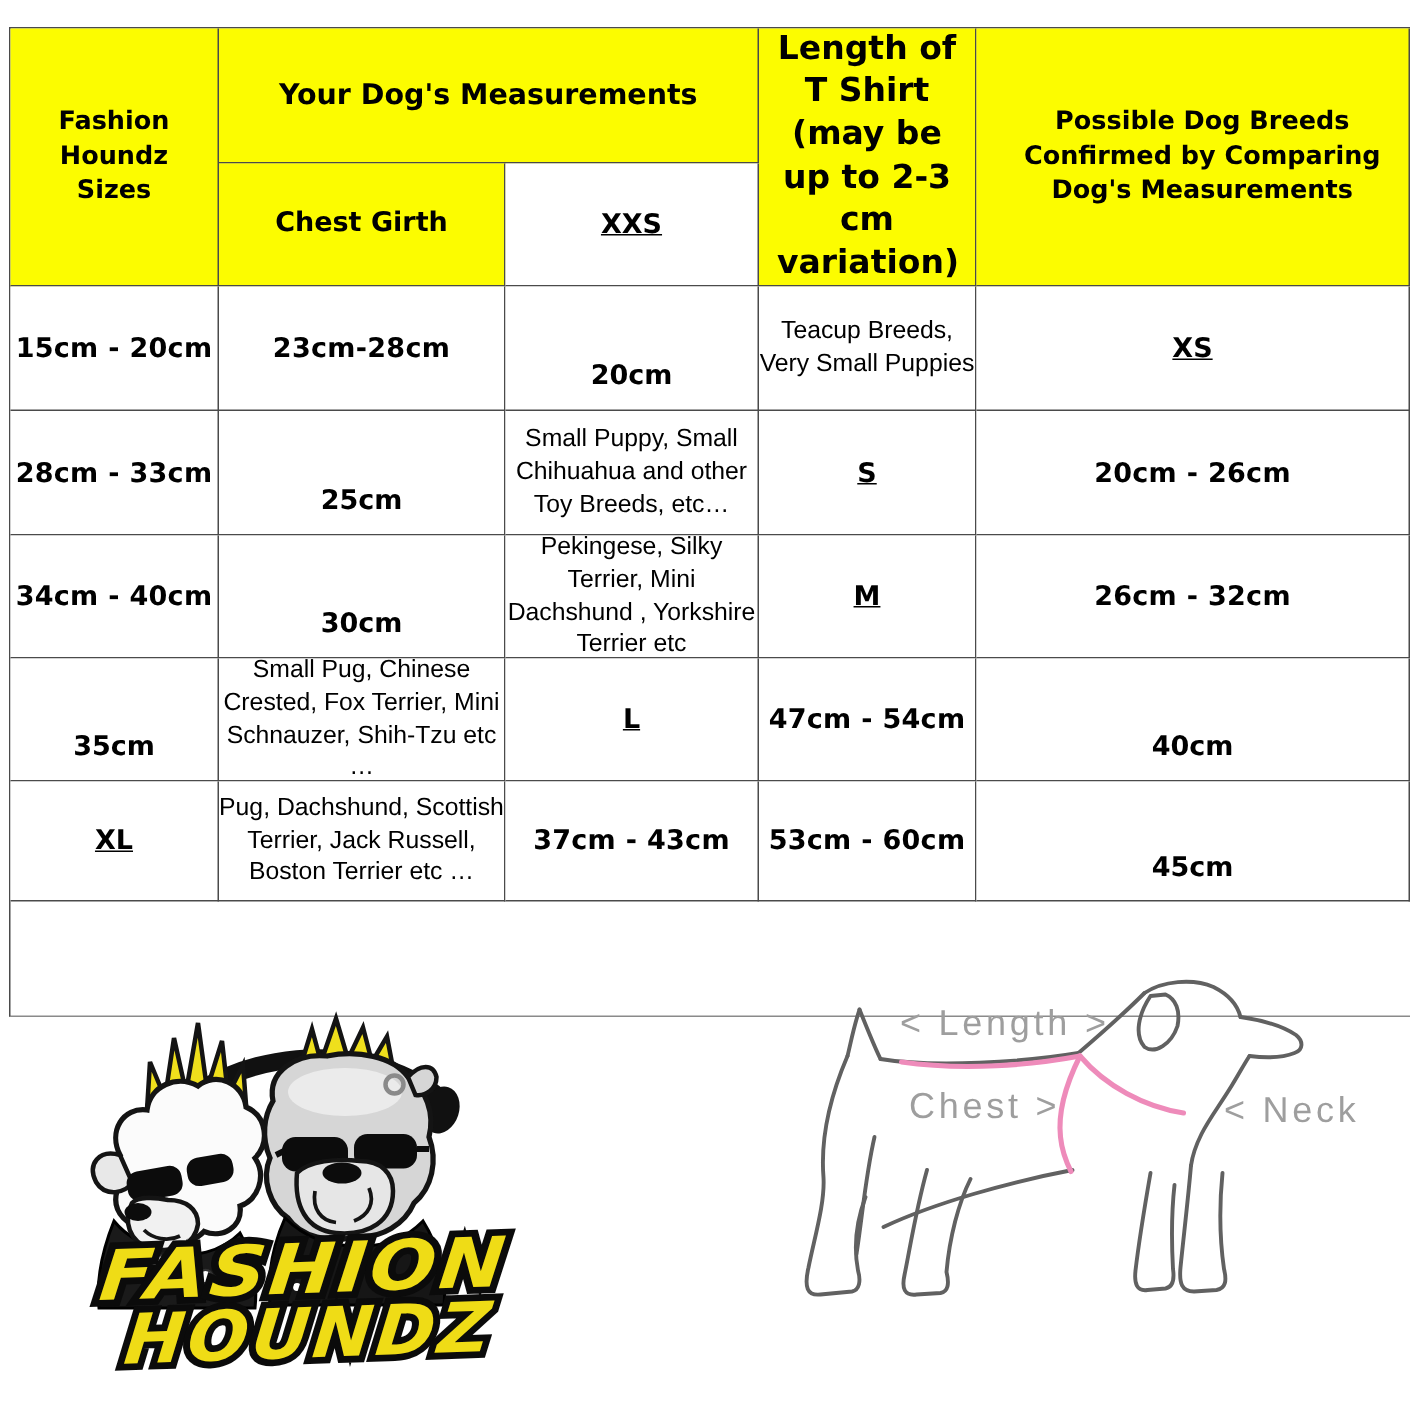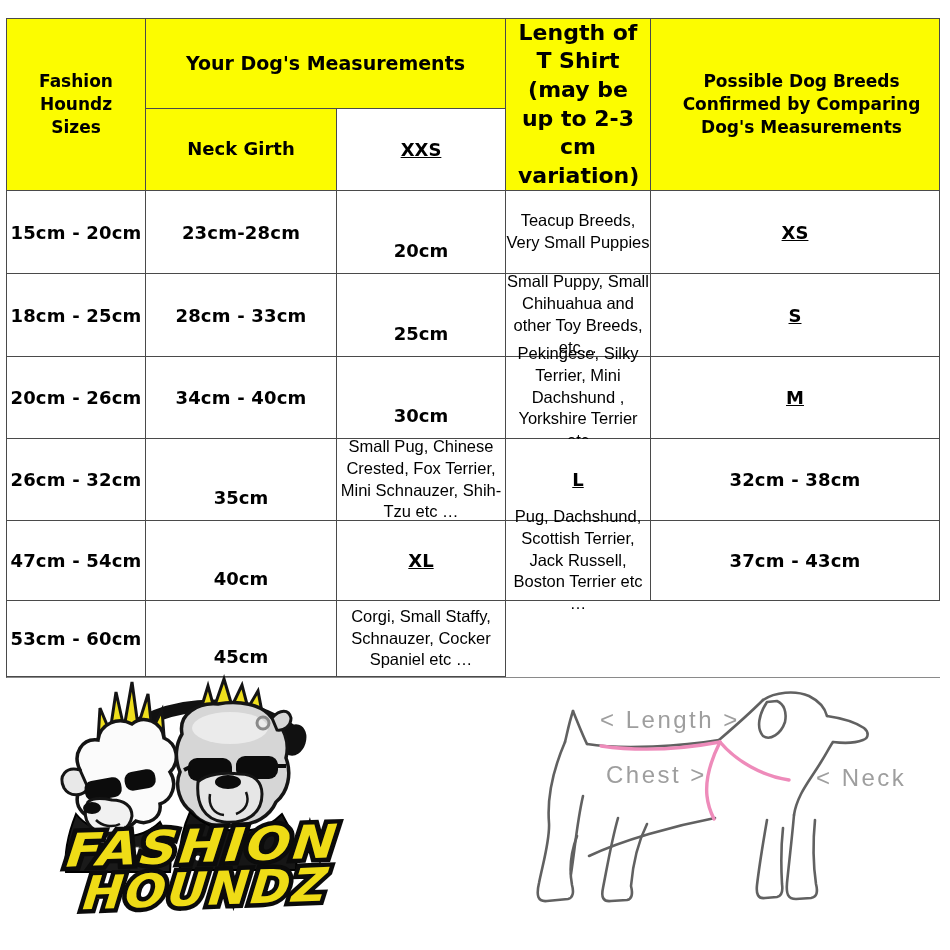--- a/index.html
+++ b/index.html
@@ -35,21 +35,21 @@
   .sz{font-weight:bold;font-size:18px;text-decoration:underline;}
   .num{font-weight:bold;font-size:18px;letter-spacing:.2px;}
   .len{font-weight:bold;font-size:18px;padding-top:36px;}
   .breeds{
     font-family:"Liberation Sans","DejaVu Sans",sans-serif;
     font-weight:400;font-size:16.5px;line-height:1.32;align-items:center;
   }
   .breeds .inner{width:236px;}
   
   .logo{position:absolute;left:40px;top:674px;width:320px;height:272px;}
-  .diagram{position:absolute;left:523px;top:678px;width:425px;height:265px;}
+  .diagram{position:absolute;left:523px;top:640px;width:425px;height:265px;}
   svg{display:block;}
   .diag-label{
     font-family:"Liberation Sans","DejaVu Sans",sans-serif;
     font-size:24px;letter-spacing:2.5px;fill:#9e9e9e;
   }
   .logo-text{
     font-family:"DejaVu Sans","Liberation Sans",sans-serif;
     font-weight:bold;font-style:italic;
     fill:#EFDC16;stroke:#0b0b0b;stroke-width:9px;paint-order:stroke;
     letter-spacing:2px;
@@ -65,33 +65,32 @@
   <div class="cell hd hd-meas">
       <span>Your Dog's Measurements</span>
     </div>
   <div class="cell hd hd-len">
       <span class="inner">Length of T Shirt (may be up to 2-3 cm variation)</span>
     </div>
   <div class="cell hd hd-breeds">
       <span class="inner">Possible Dog Breeds Confirmed by Comparing Dog's Measurements</span>
     </div>
   <div class="cell hd hd-neck">
-      <span>Neck Girth</span>
+      <span>Chest Girth</span>
     </div>
 
   <div class="cell sz">XXS</div>
   <div class="cell num">15cm - 20cm</div>
   <div class="cell num">23cm-28cm</div>
   <div class="cell len">20cm</div>
   <div class="cell breeds">
       <span class="inner">Teacup Breeds, Very Small Puppies</span>
     </div>
 
   <div class="cell sz">XS</div>
-  <div class="cell num">18cm - 25cm</div>
   <div class="cell num">28cm - 33cm</div>
   <div class="cell len">25cm</div>
   <div class="cell breeds">
       <span class="inner">Small Puppy, Small Chihuahua and other Toy Breeds, etc…</span>
     </div>
 
   <div class="cell sz">S</div>
   <div class="cell num">20cm - 26cm</div>
   <div class="cell num">34cm - 40cm</div>
   <div class="cell len">30cm</div>
@@ -100,34 +99,30 @@
     </div>
 
   <div class="cell sz">M</div>
   <div class="cell num">26cm - 32cm</div>
   <div class="cell len">35cm</div>
   <div class="cell breeds">
       <span class="inner">Small Pug, Chinese Crested, Fox Terrier, Mini Schnauzer, Shih-Tzu etc …</span>
     </div>
 
   <div class="cell sz">L</div>
-  <div class="cell num">32cm - 38cm</div>
   <div class="cell num">47cm - 54cm</div>
   <div class="cell len">40cm</div>
   <div class="cell sz">XL</div>
 
   <div class="cell breeds">
       <span class="inner">Pug, Dachshund, Scottish Terrier, Jack Russell, Boston Terrier etc …</span>
     </div>
   <div class="cell num">37cm - 43cm</div>
   <div class="cell num">53cm - 60cm</div>
   <div class="cell len">45cm</div>
-  <div class="cell breeds">
-      <span class="inner">Corgi, Small Staffy, Schnauzer, Cocker Spaniel etc …</span>
-    </div>
 </div>
 
 <div class="logo">
   <svg width="320" height="272" viewBox="0 0 320 272">
 
     <path d="M60,96 C78,30 200,8 258,62" fill="none" stroke="#111" stroke-width="12"></path>
     <ellipse cx="254" cy="66" rx="12" ry="16" fill="#111" transform="rotate(18 254 66)"></ellipse>
 
     <g>
       <polygon points="160,38 168,12 174,34 184,5 192,32 202,11 208,34 218,17 222,38 214,46 170,46" fill="#EFDF1C" stroke="#141414" stroke-width="3"></polygon>

